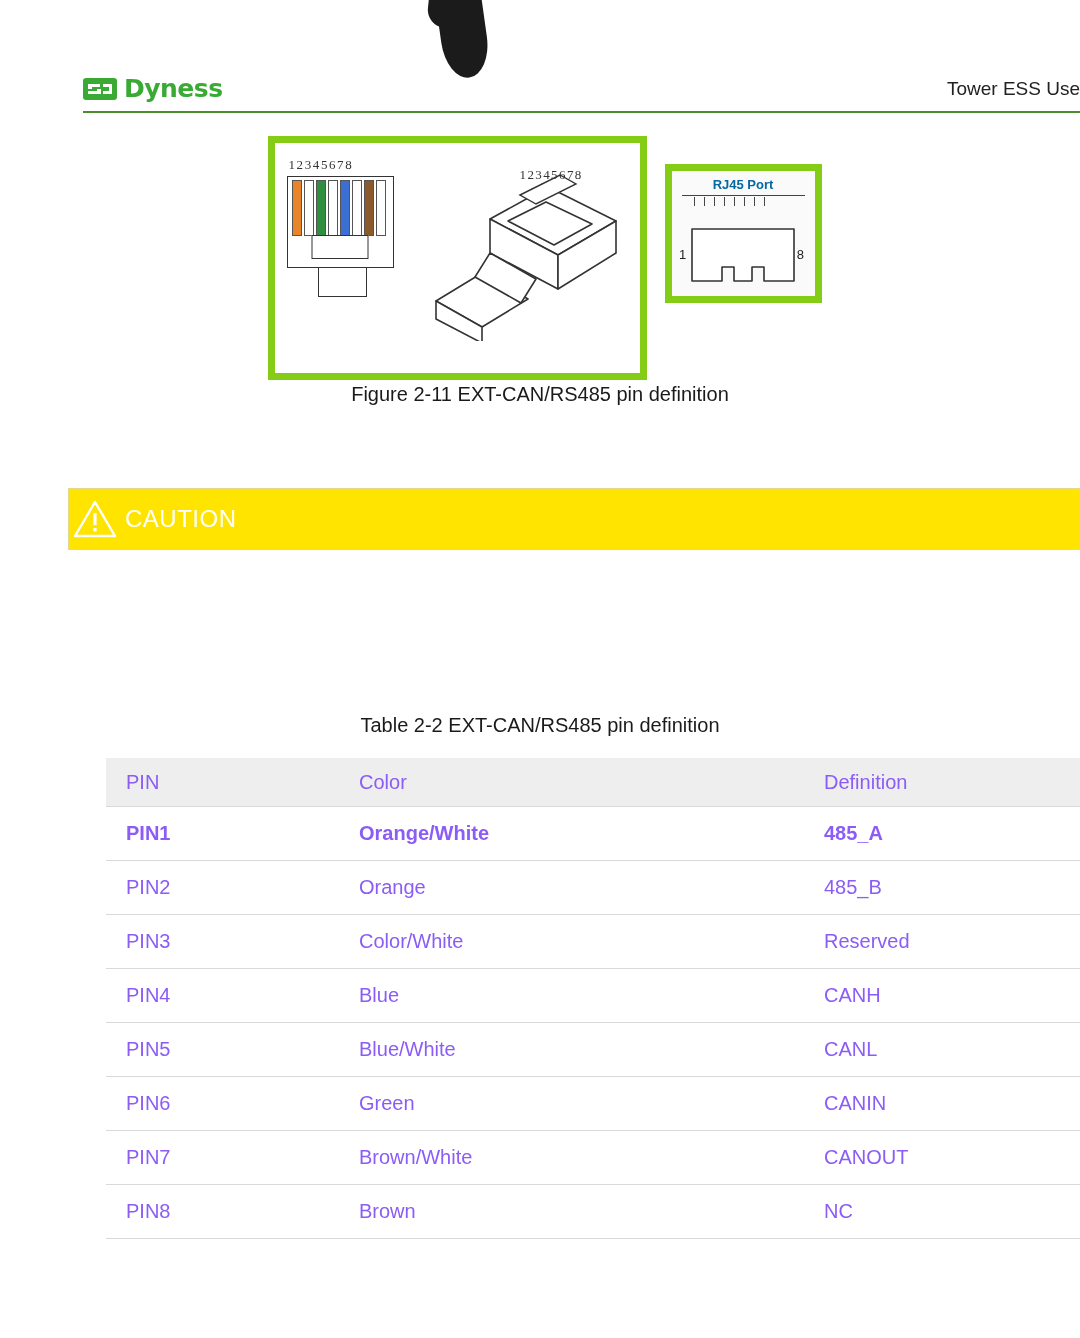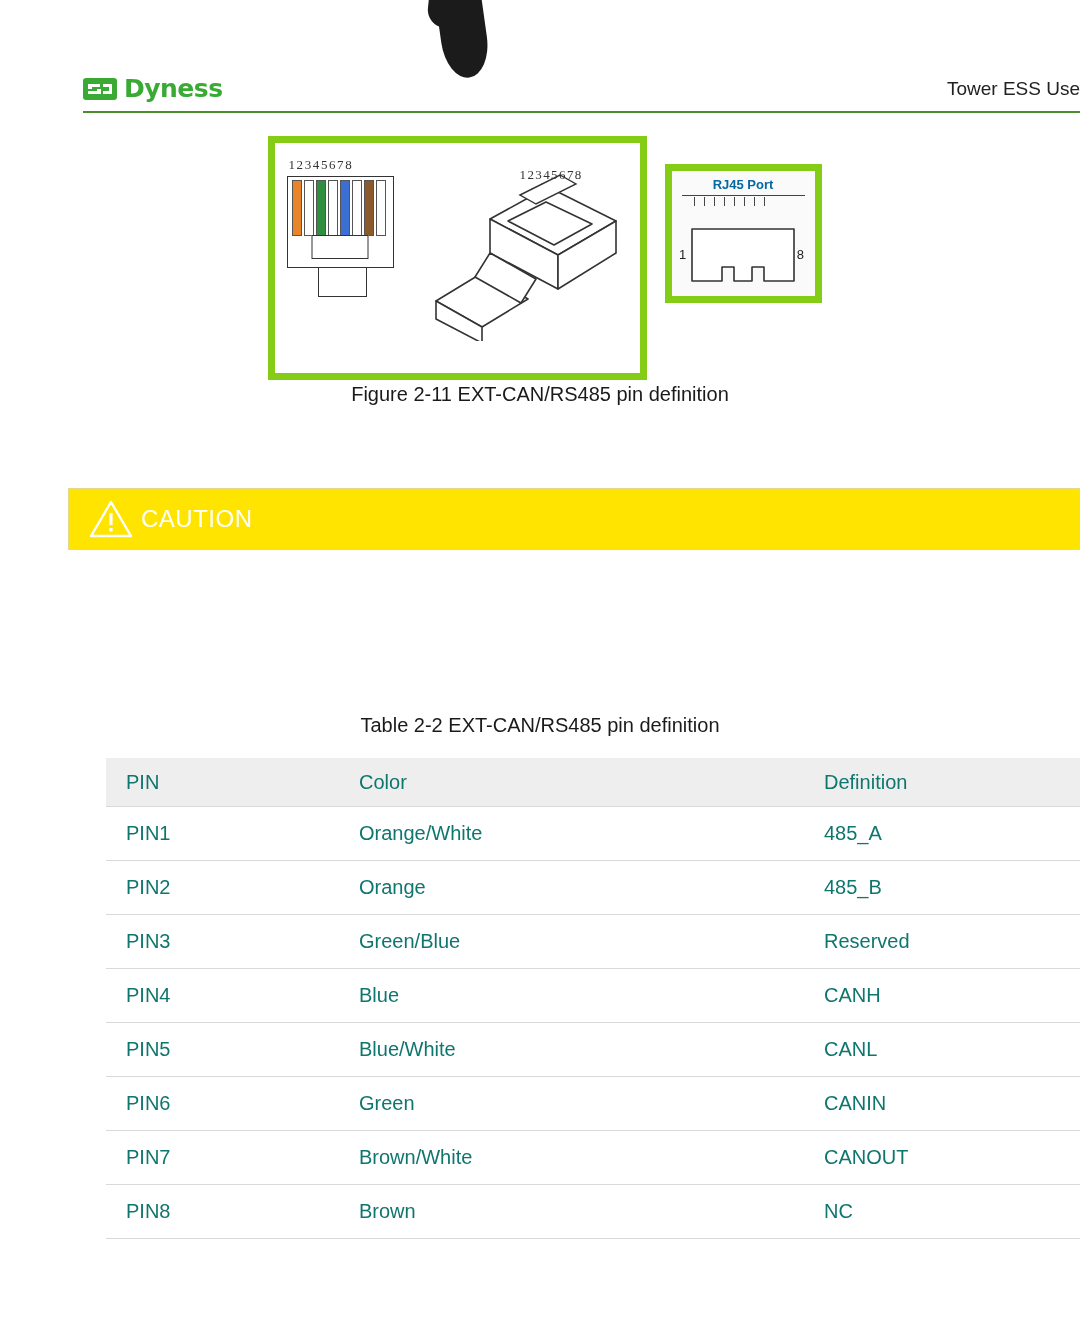--- a/index.html
+++ b/index.html
@@ -256,21 +256,21 @@
     width: 1012px;
     border: 1px solid #e2d98a;
     box-sizing: border-box;
     background: #fffdf2;
   }
   .caution-head {
     background: #ffe400;
     height: 60px;
     display: flex;
     align-items: center;
-    padding-left: 20px;
+    padding-left: 4px;
     gap: 8px;
   }
   .warn-svg { display:block; }
   .caution-label {
     font-size: 24px;
     color: #ffffff;
     letter-spacing: 0.5px;
   }
   .caution-body {
     padding: 12px 0 18px 14px;
@@ -296,31 +296,31 @@
     width: 974px;
     border-collapse: collapse;
     font-size: 20px;
   }
   .pin-table th, .pin-table td {
     text-align: left;
     border-bottom: 1px solid #d9d9d9;
     padding: 0;
     height: 53px;
     font-weight: normal;
-    color: #0f766e;
+    color: #8b5cf6;
   }
   .pin-table thead th {
     background: #eeeeee;
     border-bottom: 1px solid #d9d9d9;
     height: 48px;
   }
   .col-pin { width: 215px; padding-left: 20px !important; }
   .col-color { width: 465px; padding-left: 18px !important; }
   .col-def { padding-left: 0px !important; }
-  .pin-table tbody tr:first-child td { border-top: none; }
+  .pin-table tbody tr:first-child td { border-top: none; font-weight: bold; }
 </style>
 </head>
 <body>
 
 <div class="thumb-blob"></div>
 
 <div class="page-header">
   <div class="logo">
     <span class="logo-mark">
       <svg width="34" height="22" viewBox="0 0 34 22" xmlns="http://www.w3.org/2000/svg">
@@ -441,21 +441,21 @@
       <td class="col-color">Orange/White</td>
       <td class="col-def">485_A</td>
     </tr>
     <tr>
       <td class="col-pin">PIN2</td>
       <td class="col-color">Orange</td>
       <td class="col-def">485_B</td>
     </tr>
     <tr>
       <td class="col-pin">PIN3</td>
-      <td class="col-color">Green/Blue</td>
+      <td class="col-color">Color/White</td>
       <td class="col-def">Reserved</td>
     </tr>
     <tr>
       <td class="col-pin">PIN4</td>
       <td class="col-color">Blue</td>
       <td class="col-def">CANH</td>
     </tr>
     <tr>
       <td class="col-pin">PIN5</td>
       <td class="col-color">Blue/White</td>

